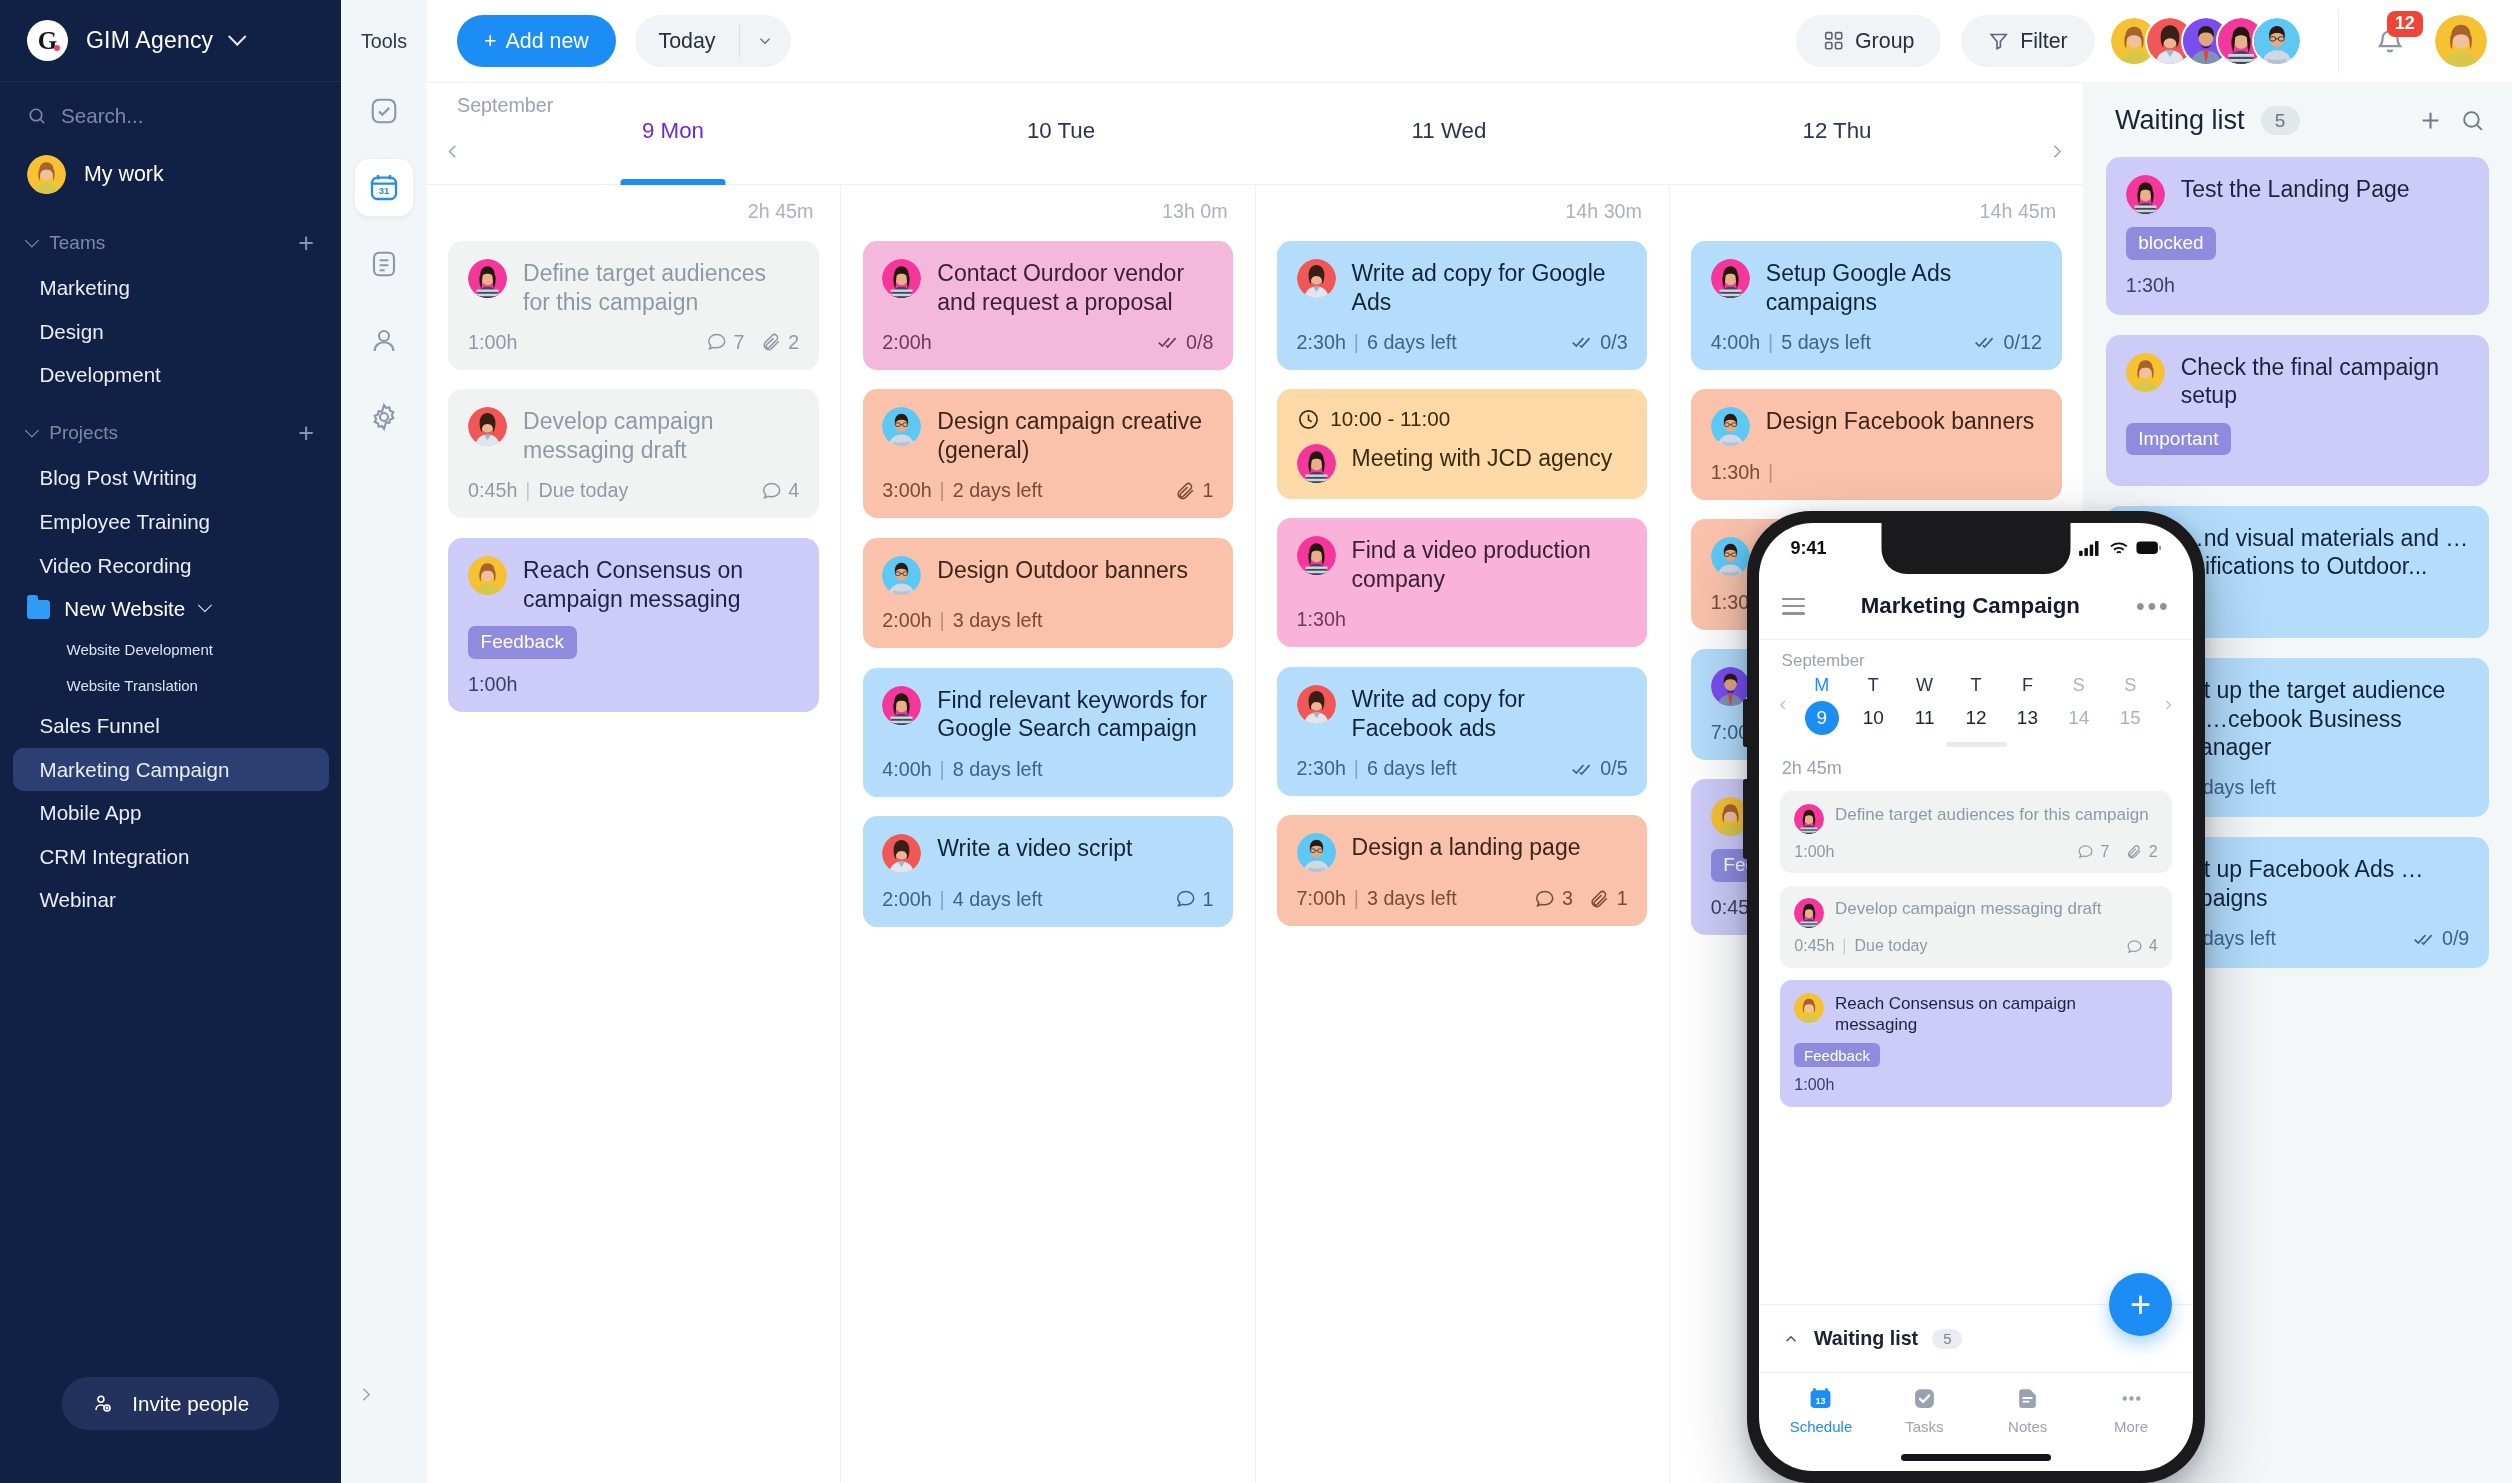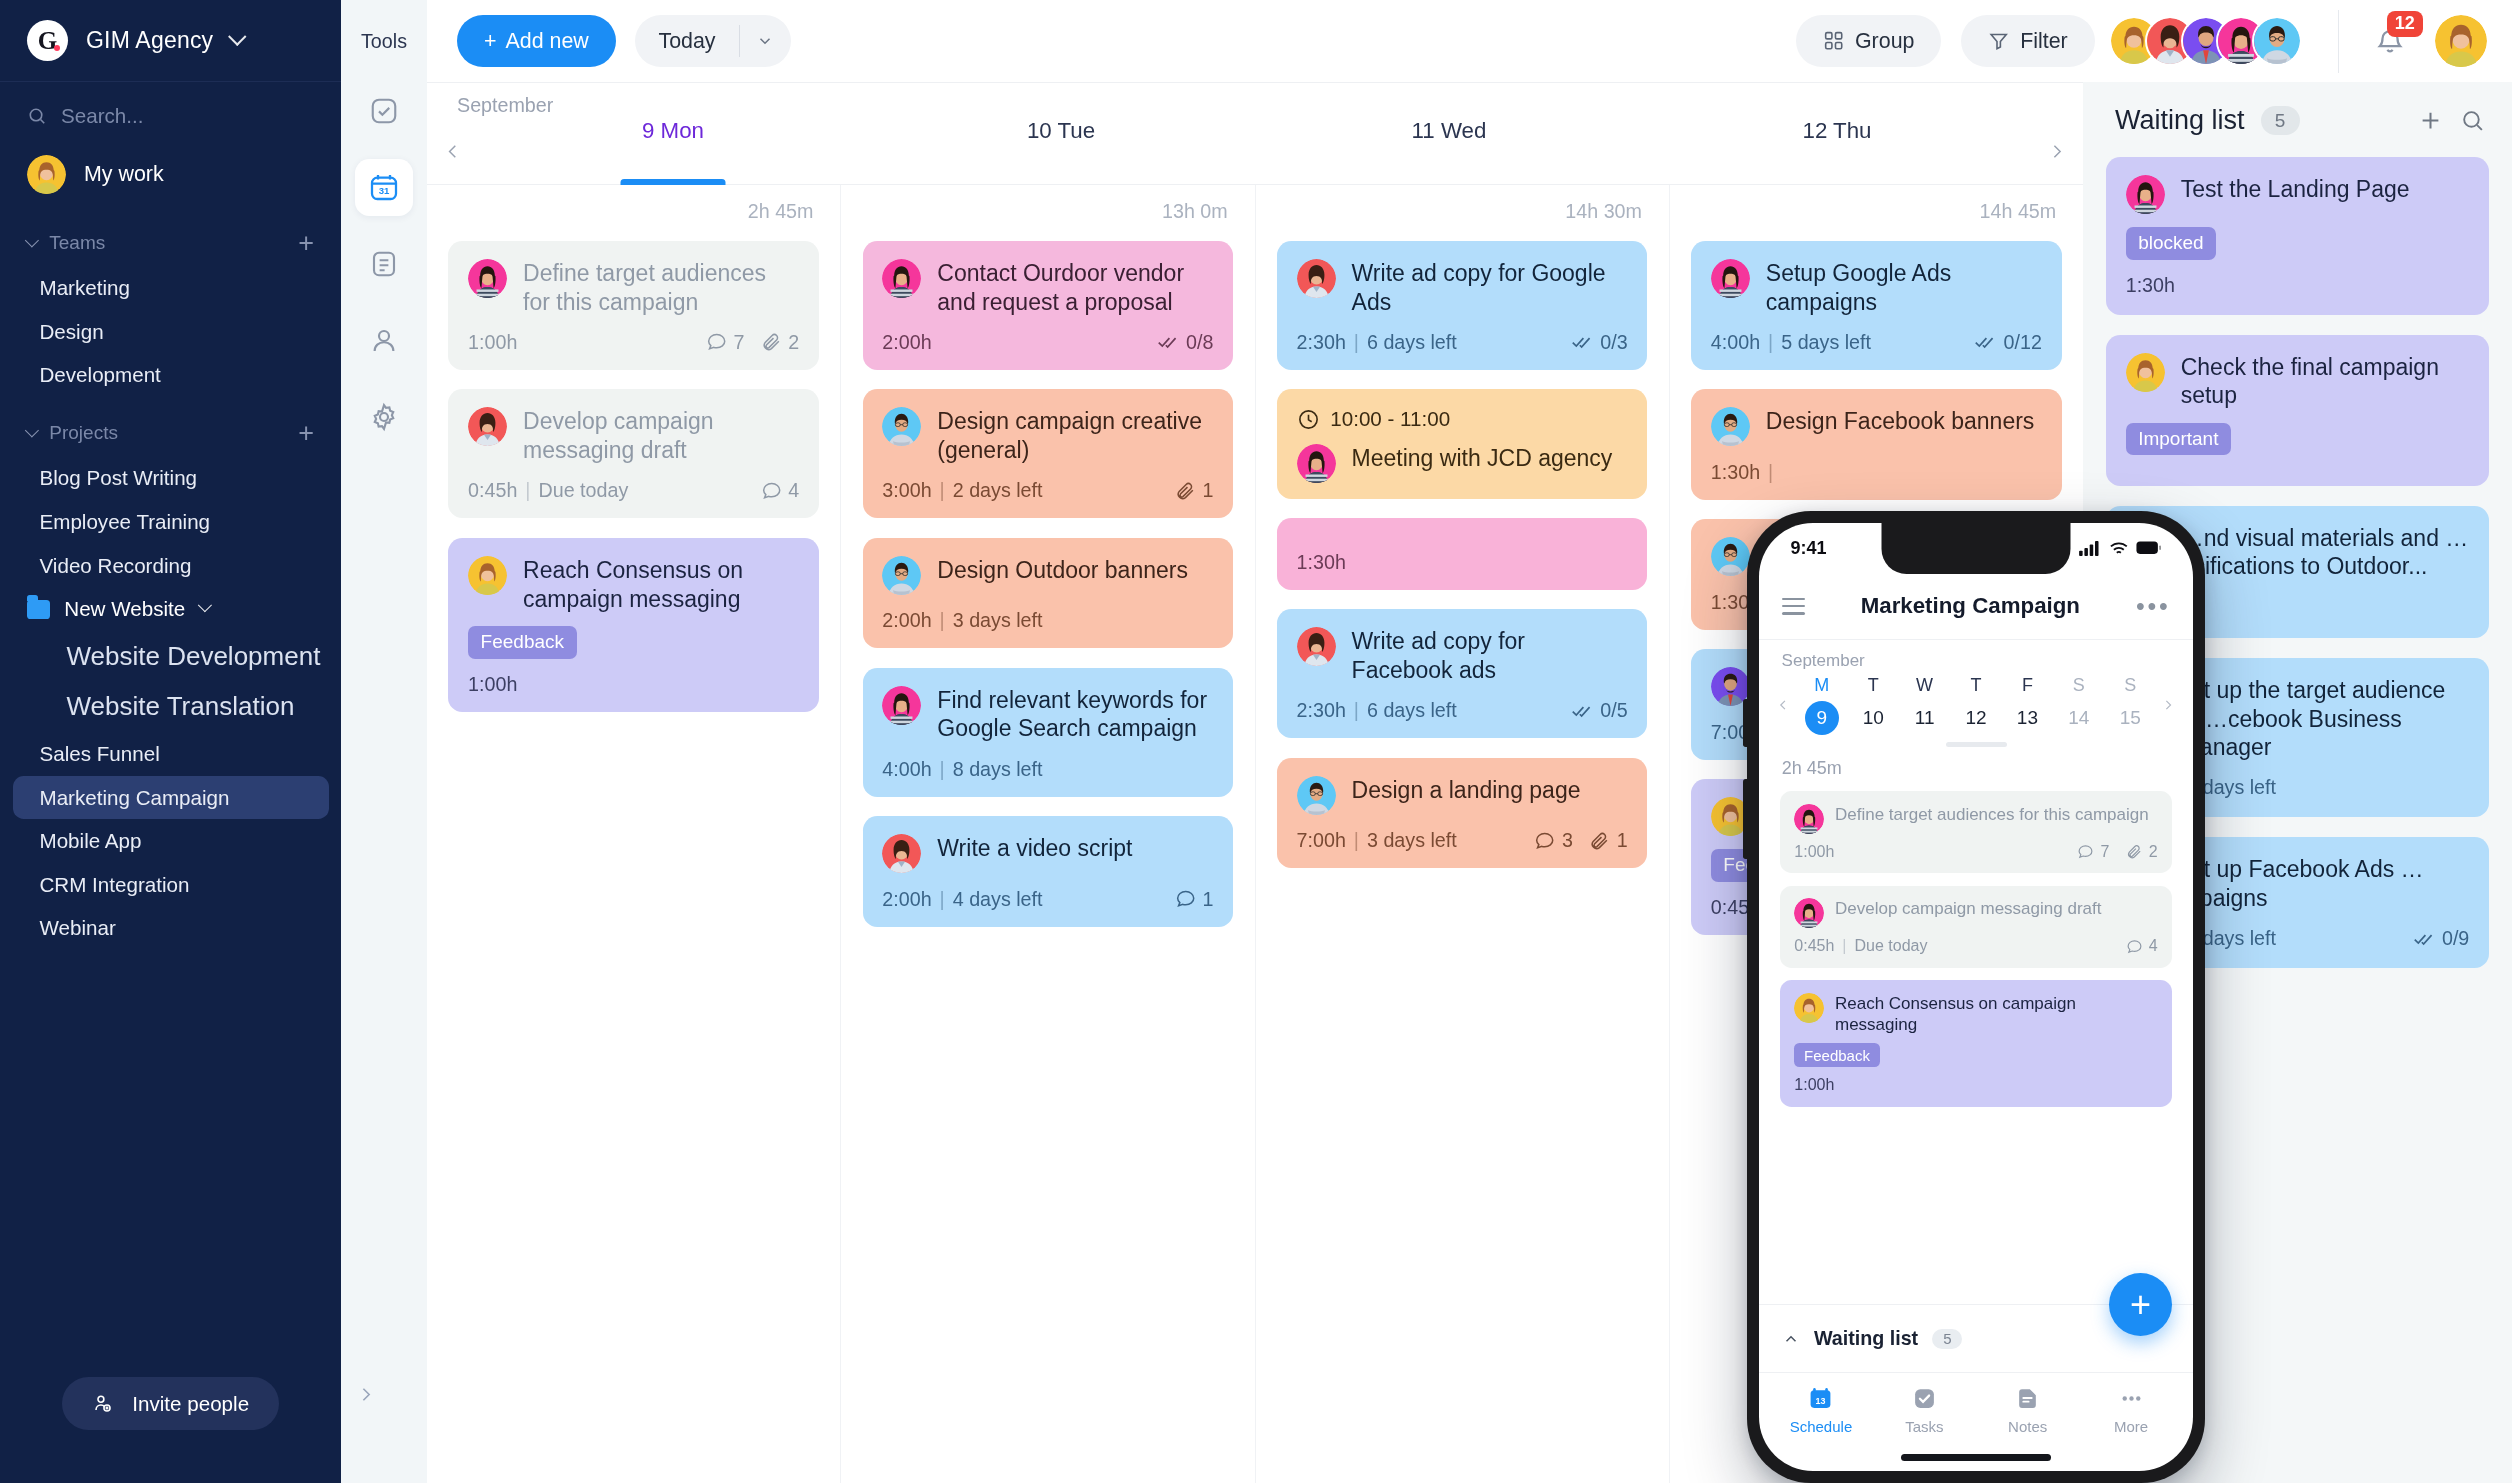--- a/index.html
+++ b/index.html
@@ -41,21 +41,21 @@
   .sb-group {
     display:flex;align-items:center;gap:12.5px;padding:25px 27px 12.5px 27px;color:#7b88a8;font-size:19px;
   }
   .sb-group .plus{margin-left:auto;font-size:27px;line-height:18px;color:#8893b0;font-weight:300;}
   .sb-group .gchev{ width:9.8px;height:9.8px;border-right:1.8px solid #8893b0;border-bottom:1.8px solid #8893b0;transform:rotate(45deg) translate(-1.8px,-1.8px);}
   .sb-item{
     font-size:20.6px;color:#e9edf6;padding:9.8px 27px;margin:0 12.5px;border-radius:10.7px;
     white-space:nowrap;
   }
   .sb-item.active{ background:#2c3f72;}
-  .sb-item.sub{ padding-left:54px; font-size:26px; color:#dbe2f0;}
+  .sb-item.sub{ padding-left:54px; font-size:15px; color:#dbe2f0;}
   .sb-folder{ display:flex;align-items:center;gap:14.3px; padding:9.8px 27px; font-size:20.6px;}
   .folder-ic{width:23px;height:19px;background:#2e9bf5;border-radius:3.6px 3.6px 3.6px 3.6px;position:relative;flex:0 0 auto;}
   .folder-ic:before{content:"";position:absolute;top:-4.5px;left:0;width:10.7px;height:5.4px;background:#2e9bf5;border-radius:2.7px 2.7px 0 0;}
   .sb-bottom{ margin-top:auto; padding:0 0 54px 0; display:flex; justify-content:center;}
   .invite-btn{
     display:flex;align-items:center;gap:19px;background:#23325c;border-radius:36px;
     padding:14.3px 30px;font-size:20.6px;color:#fff;
   }
   .collapse-handle{
     position:absolute; right:-46px; bottom:68px; width:43px;height:43px;
@@ -675,20 +675,26 @@
               </div>
               <div class="card-top">
                 <svg class="av" width="39" height="39" viewBox="0 0 44 44">
                     <use href="#av-pink-woman"></use>
                   </svg>
                 <div class="card-title">Meeting with JCD agency</div>
               </div>
             </div>
 
             <div class="card c-pink2">
+              <div class="card-top">
+                <svg class="av" width="39" height="39" viewBox="0 0 44 44">
+                    <use href="#av-pink-woman"></use>
+                  </svg>
+                <div class="card-title">Find a video production company</div>
+              </div>
               <div class="card-meta">
                   <span>1:30h</span>
                 </div>
             </div>
 
             <div class="card c-blue">
               <div class="card-top">
                 <svg class="av" width="39" height="39" viewBox="0 0 44 44">
                     <use href="#av-red-woman"></use>
                   </svg>

